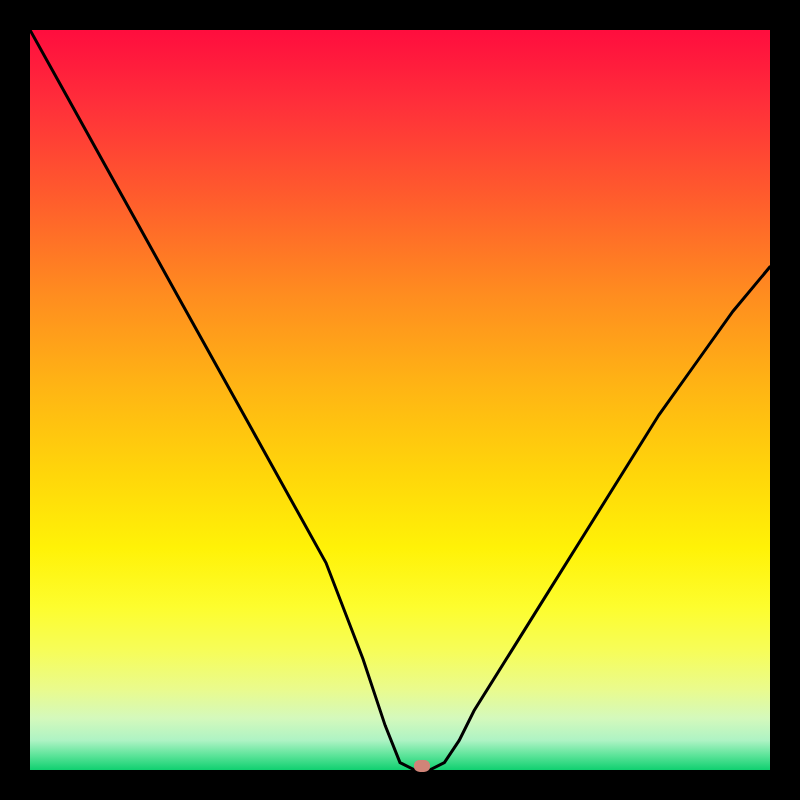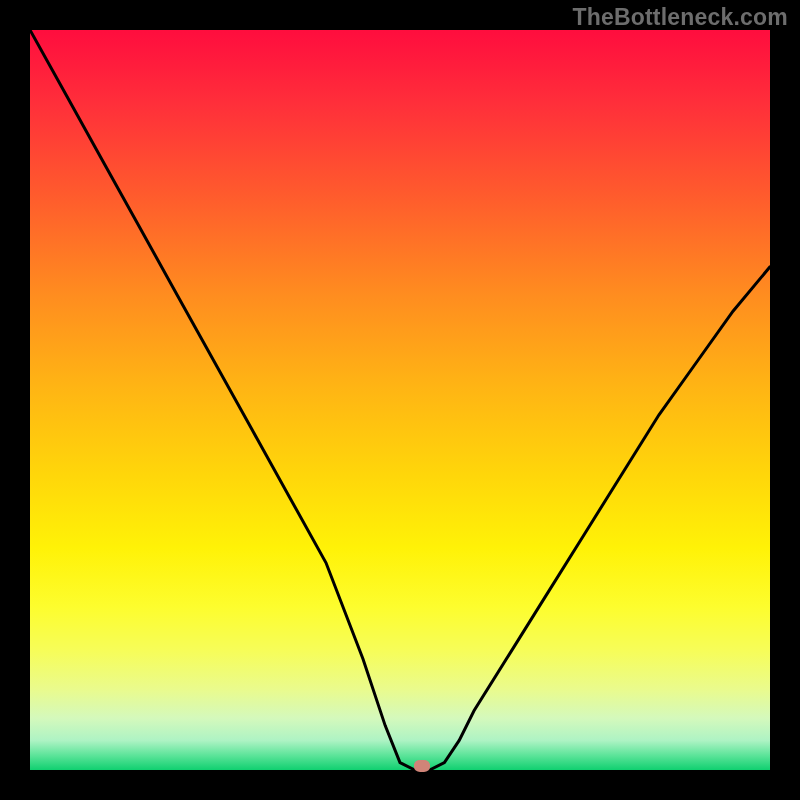--- a/index.html
+++ b/index.html
@@ -60,21 +60,20 @@
     height: 12px;
     border-radius: 6px / 5px;
     background: #d08478;
     transform: translate(-50%, -50%);
   }
 </style>
 </head>
 <body>
 
 <div class="frame">
-  <div class="watermark">TheBottleneck.com</div>
   <div class="plot">
     <div class="gradient"></div>
     <svg class="curve" viewBox="0 0 740 740" preserveAspectRatio="none">
       <path id="curve-path" fill="none" stroke="#000" stroke-width="3" stroke-linecap="round" d="M0.0 0.0 L37.0 66.6 L74.0 133.2 L111.0 199.8 L148.0 266.4 L185.0 333.0 L222.0 399.6 L259.0 466.2 L296.0 532.8 L333.0 629.0 L355.2 695.6 L370.0 732.6 L384.8 740.0 L399.6 740.0 L414.4 732.6 L429.2 710.4 L444.0 680.8 L481.0 621.6 L518.0 562.4 L555.0 503.2 L592.0 444.0 L629.0 384.8 L666.0 333.0 L703.0 281.2 L740.0 236.8"></path>
     </svg>
     <div id="marker" class="marker" style="left: 392.2px; top: 736.3px;"></div>
   </div>
 </div>
 
 </body></html>

